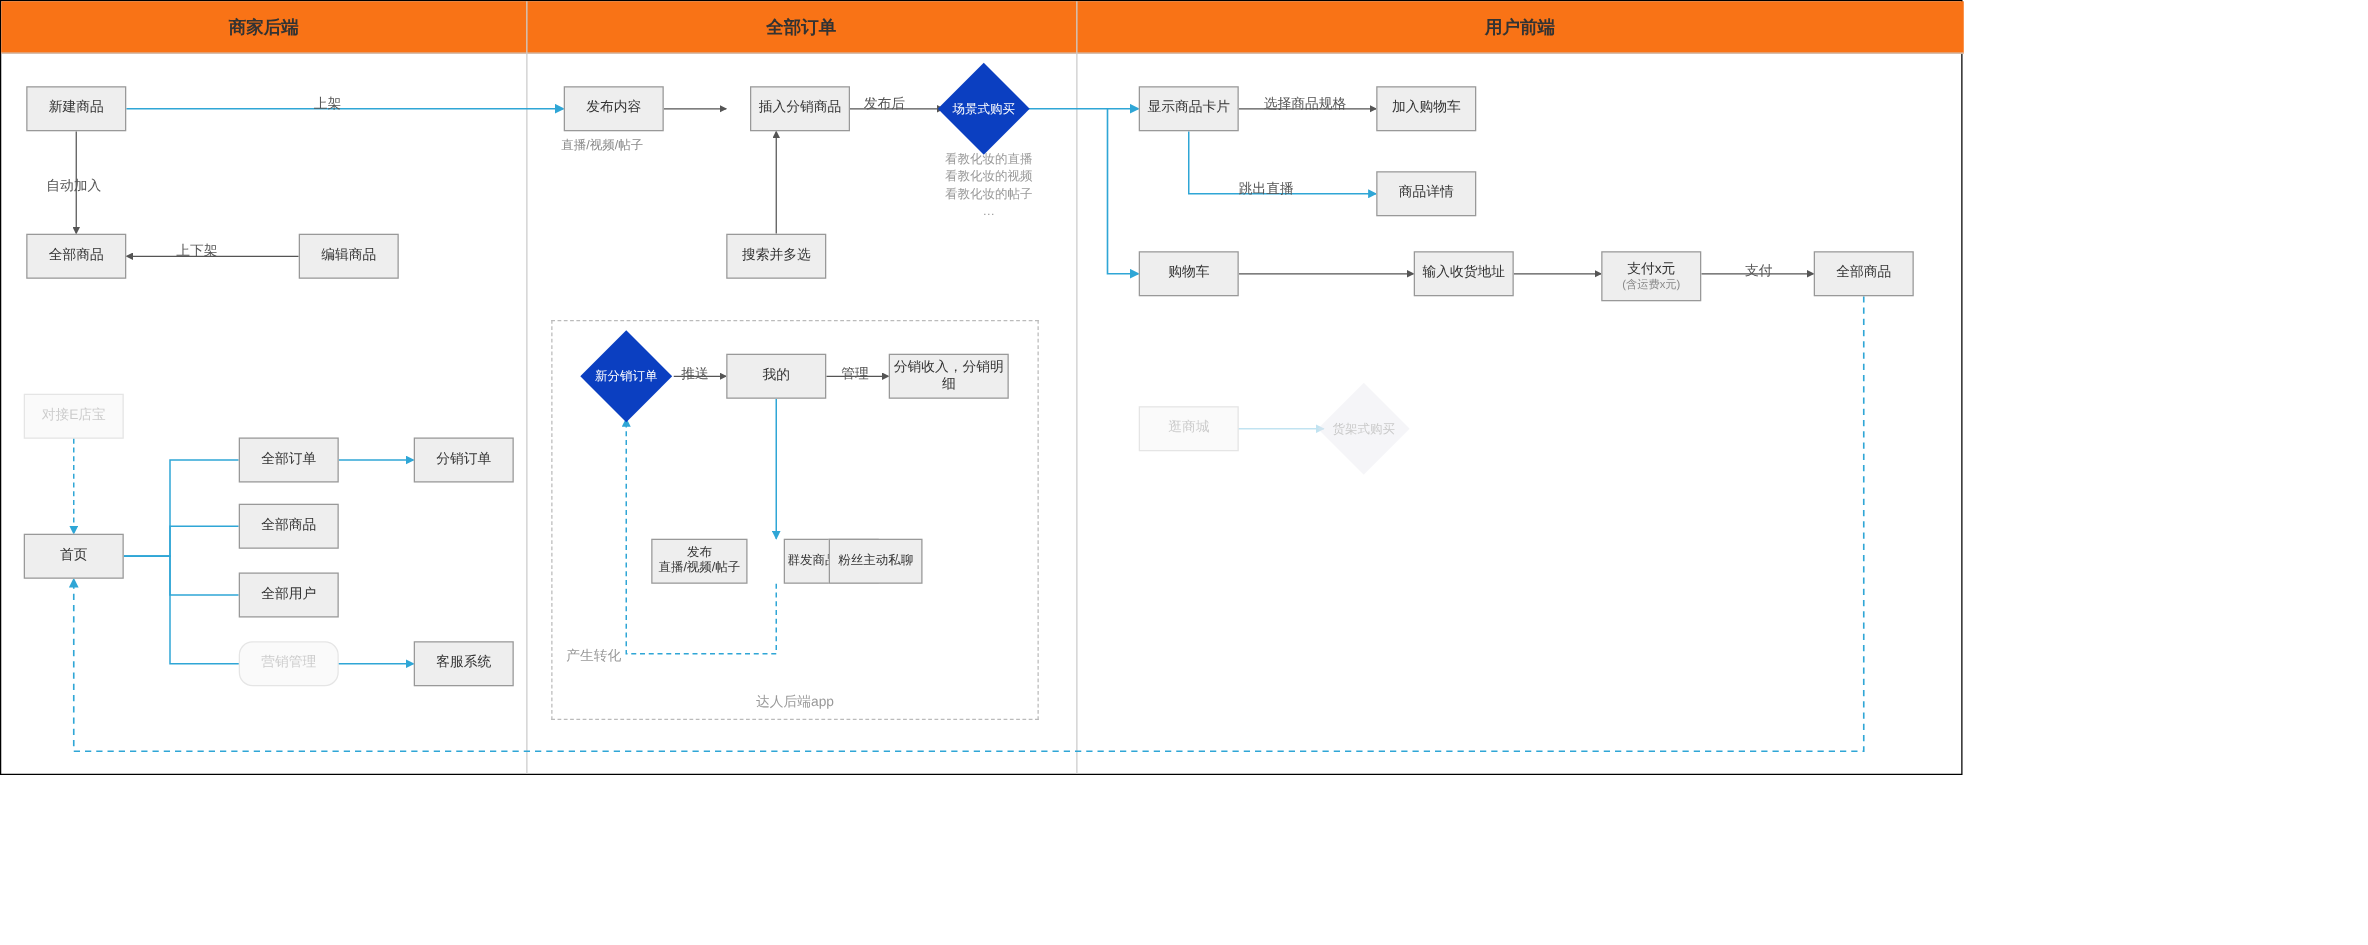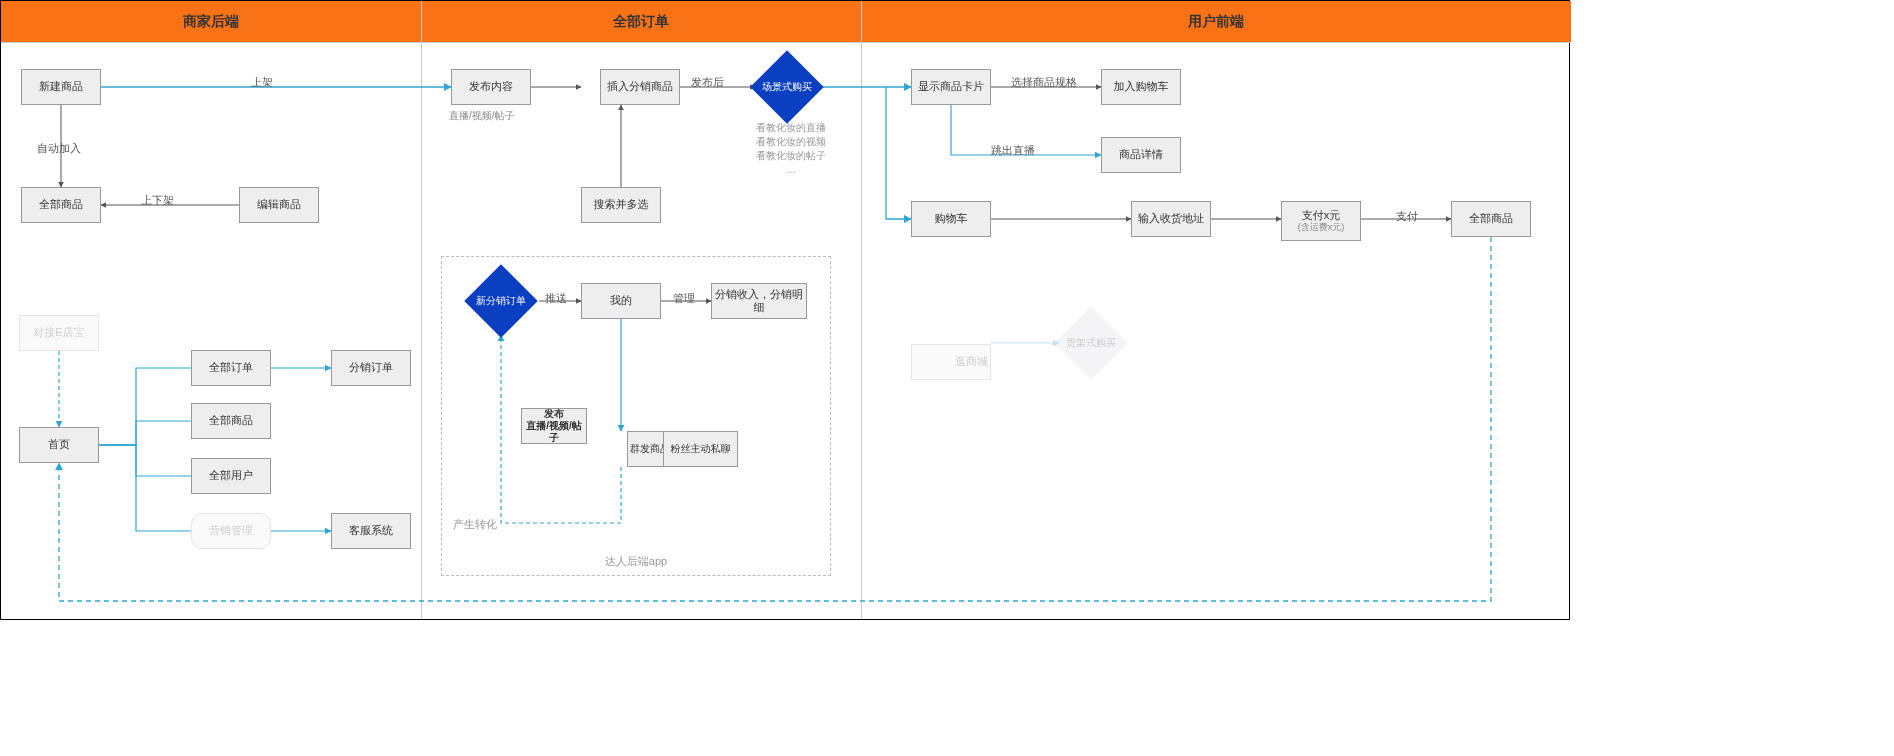--- a/index.html
+++ b/index.html
@@ -263,21 +263,21 @@
     </div>
   <div class="label" style="left:544px; top:290px;">推送</div>
   <div class="node" style="left:580px; top:282px;">
       <span>我的</span>
     </div>
   <div class="label" style="left:672px; top:290px;">管理</div>
   <div class="node" style="left:710px; top:282px; width:96px;">
       <span>分销收入，分销明细</span>
     </div>
 
-  <div class="node" style="left:520px; top:407px; width:66px; font-size:10px; white-space:pre-line;font-weight:bold;"><span>发布
+  <div class="node" style="left:520px; top:430px; width:77px; font-size:10px; white-space:pre-line;"><span>发布
 直播/视频/帖子</span></div>
   <div class="node" style="left:586px; top:430px; width:76px; font-size:10px;margin-left:40px;">
       <span>群发商品给粉丝</span>
     </div>
   <div class="node" style="left:662px; top:430px; width:75px; font-size:10px;">
       <span>粉丝主动私聊</span>
     </div>
   <div class="label" style="left:452px; top:516px; color:#999;">产生转化</div>
 
   <div class="node" style="left:910px; top:68px;">
@@ -302,20 +302,20 @@
     <div>
       <div>支付x元</div>
       <div class="sub">(含运费x元)</div>
     </div>
   </div>
   <div class="label" style="left:1395px; top:208px;">支付</div>
   <div class="node" style="left:1450px; top:200px;">
       <span>全部商品</span>
     </div>
 
-  <div class="node faded" style="left:910px; top:343px;justify-content:flex-end;">
+  <div class="node faded" style="left:910px; top:324px;">
       <span>逛商城</span>
     </div>
   <div class="diamond faded" style="left:1064px; top:316px;">
       <span>货架式购买</span>
     </div>
 
 </div>
 
 </body></html>

